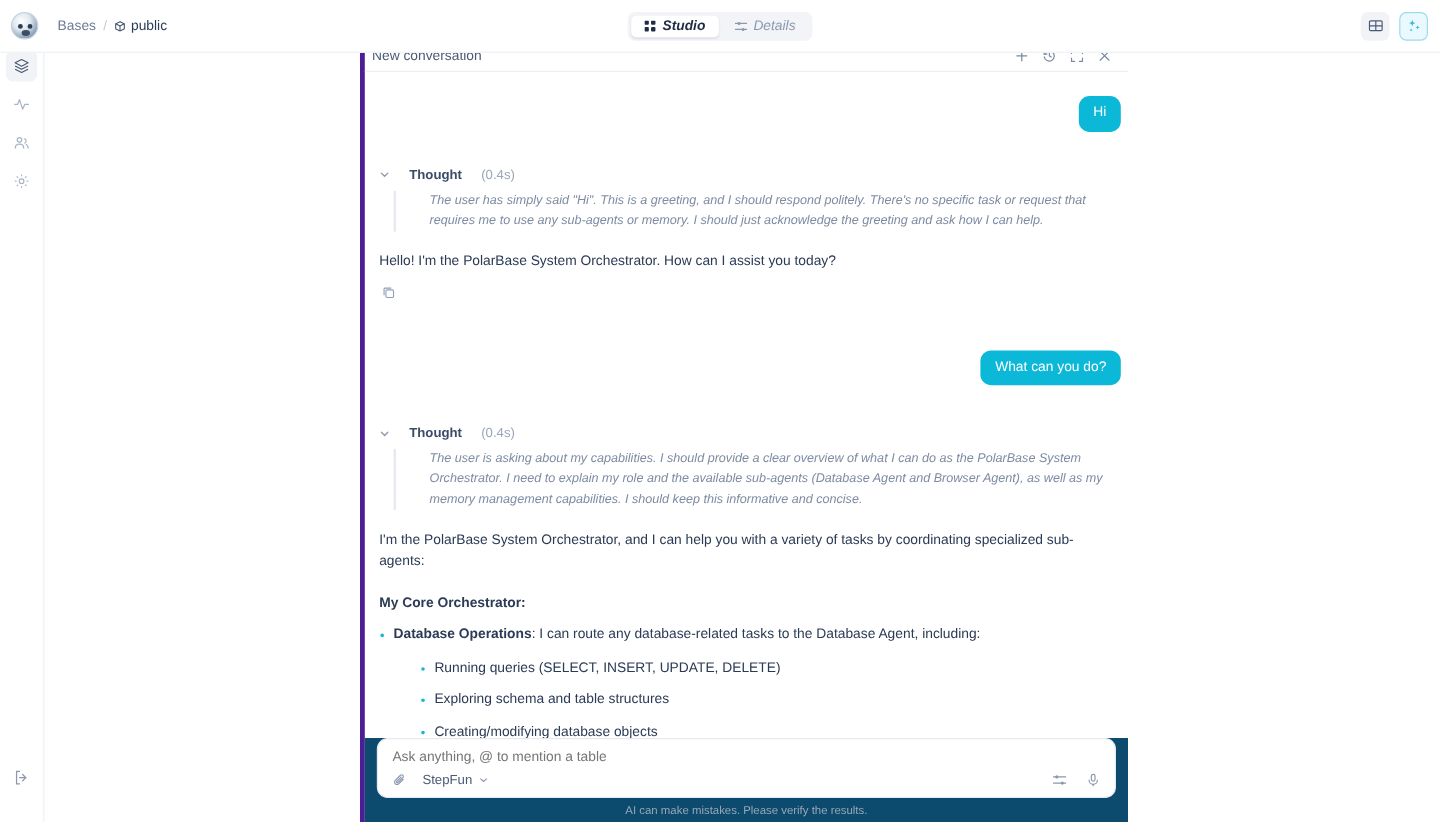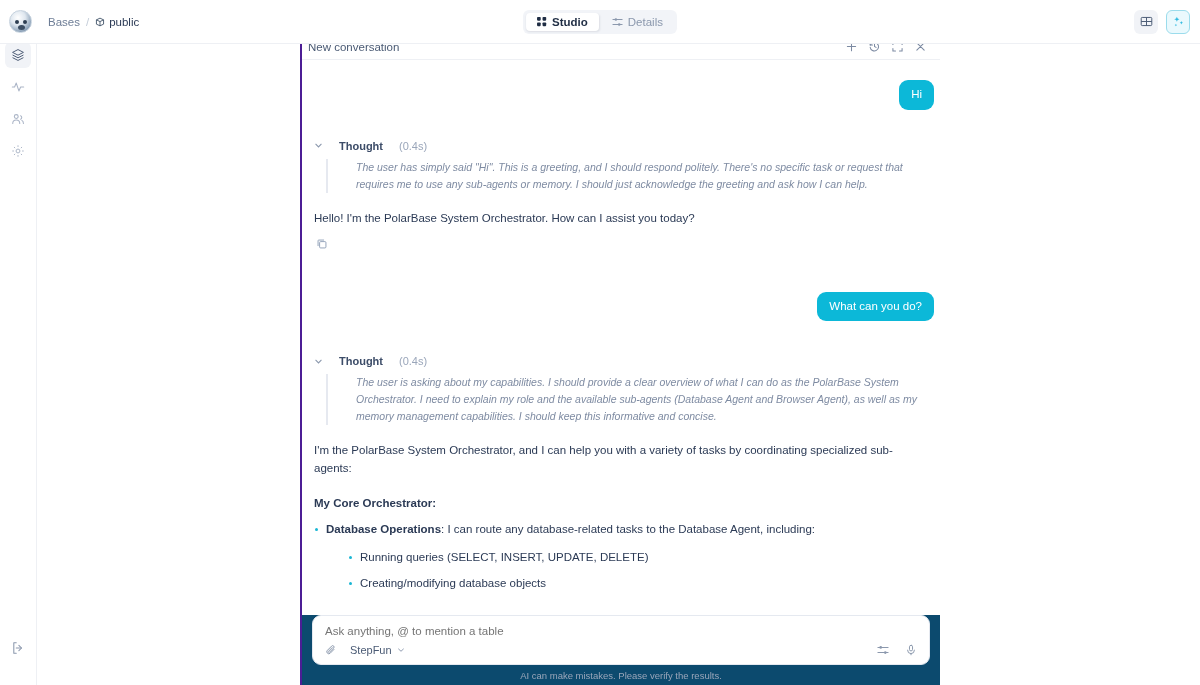--- a/index.html
+++ b/index.html
@@ -49,21 +49,21 @@
   .breadcrumb .crumb.current { color: #2b3a55; display: flex; align-items: center; gap: 4px; }
 
   .seg-wrap {
     position: absolute; left: 50%; transform: translateX(-50%);
     display: flex; gap: 2px; background: #f2f4f8;
     border-radius: 6px; padding: 3px;
   }
   .seg {
     display: flex; align-items: center; gap: 5px;
     font-size: 11.5px; padding: 3px 11px; border-radius: 4px;
-    color: #8b98ad; cursor: pointer; white-space: nowrap;
+    color: #8b98ad; cursor: pointer; white-space: nowrap; font-style: italic;
   }
   .seg.active {
     background: #fff; color: #1f2d44; font-weight: bold;
     box-shadow: 0 1px 2px rgba(30,40,60,.10);
   }
 
   .topbar-right {
     position: absolute; right: 10px; display: flex; gap: 8px; align-items: center;
   }
   .tool-btn {
@@ -85,21 +85,21 @@
     width: 26px; height: 26px; margin-bottom: 6px; border-radius: 6px;
     display: flex; align-items: center; justify-content: center; cursor: pointer;
   }
   .rail-item.active { background: #f1f3f7; }
   .rail-bottom { position: absolute; bottom: 18px; }
 
   
   .chat {
     position: absolute; top: 34px; left: 300px; width: 640px; height: 651px;
     background: #fff;
-    border-left: 2px solid #4c1d95;
+    border-left: 4px solid #4c1d95;
     display: flex; flex-direction: column;
   }
   .chat-header {
     height: 26px; display: flex; align-items: center;
     padding: 0 4px 0 6px;
     border-bottom: 1px solid #eef0f4;
     flex: 0 0 auto;
   }
   .chat-title { font-size: 11.5px; color: #4a5a74; }
   .chat-header-actions { margin-left: auto; display: flex; gap: 11px; padding-right: 10px; }
@@ -391,20 +391,21 @@
 
     <div class="assistant-text">I'm the PolarBase System Orchestrator, and I can help you with a variety of tasks by coordinating specialized sub-agents:</div>
 
     <div class="section-title">My Core Orchestrator:</div>
 
     <ul class="lvl1">
       <li>
         <span class="b">Database Operations</span><span>: I can route any database-related tasks to the Database Agent, including:</span>
         <ul class="lvl2">
           <li>Running queries (SELECT, INSERT, UPDATE, DELETE)</li>
+          <li>Exploring schema and table structures</li>
           <li>Creating/modifying database objects</li>
 
         </ul>
       </li>
 
     </ul>
 
   </div>
 
   <div class="composer-wrap">

